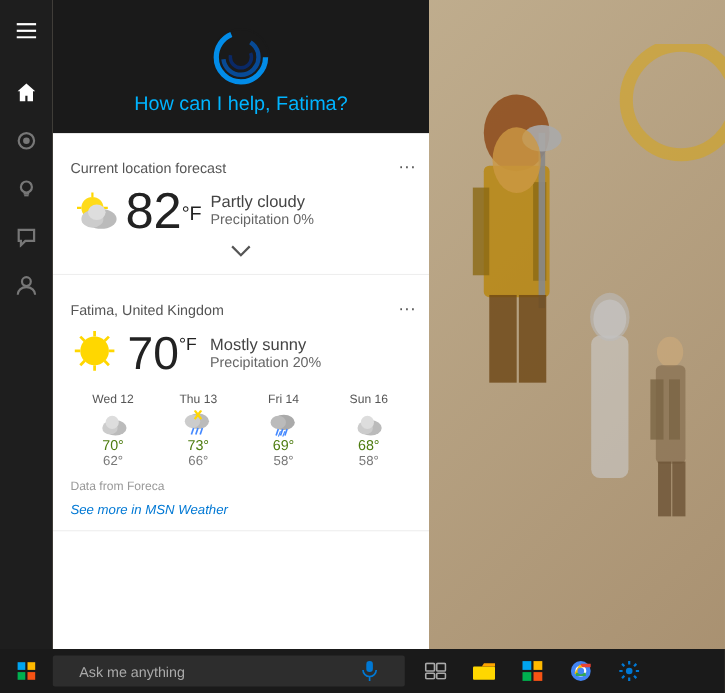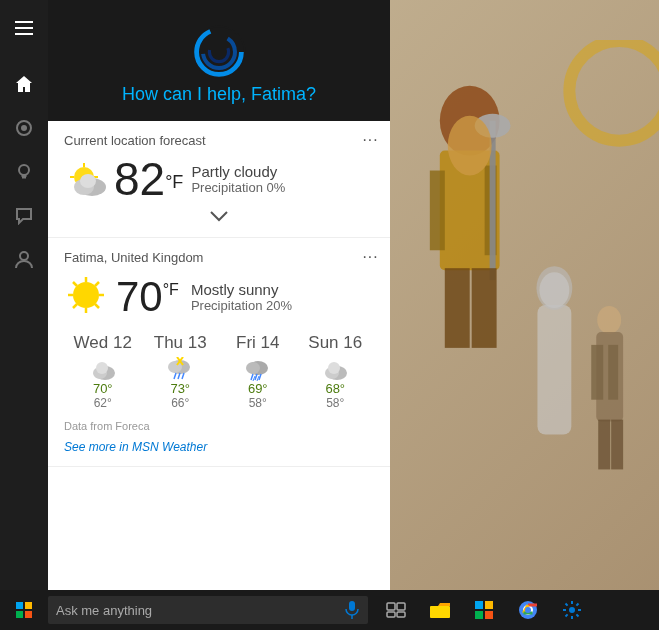--- a/index.html
+++ b/index.html
@@ -55,21 +55,21 @@
     }
 
     .taskbar-search {
       flex: 1;
       max-width: 320px;
       height: 28px;
       background: #2d2d2d;
       border-radius: 2px;
       display: flex;
       align-items: center;
-      padding: 0 8px;
+      padding: 0 24px;
       color: #999;
       font-size: 12px;
       cursor: text;
     }
 
     .taskbar-icons {
       display: flex;
       align-items: center;
       margin-left: 8px;
       gap: 4px;
@@ -115,20 +115,21 @@
       position: absolute;
       top: 0;
       left: 48px;
       width: 342px;
       bottom: 40px;
       background: white;
       display: flex;
       flex-direction: column;
       z-index: 40;
       overflow-y: auto;
+      gap: 12px;
     }
 
     
     .cortana-header {
       background: #1a1a1a;
       padding: 20px 16px 16px;
       display: flex;
       flex-direction: column;
       align-items: center;
     }
@@ -200,21 +201,21 @@
     }
 
     .forecast-day {
       display: flex;
       flex-direction: column;
       align-items: center;
       flex: 1;
     }
 
     .forecast-day-label {
-      font-size: 17px;
+      font-size: 11px;
       color: #555;
       margin-bottom: 4px;
     }
 
     .forecast-high {
       font-size: 13px;
       color: #4d7c0f;
     }
 
     .forecast-low {

